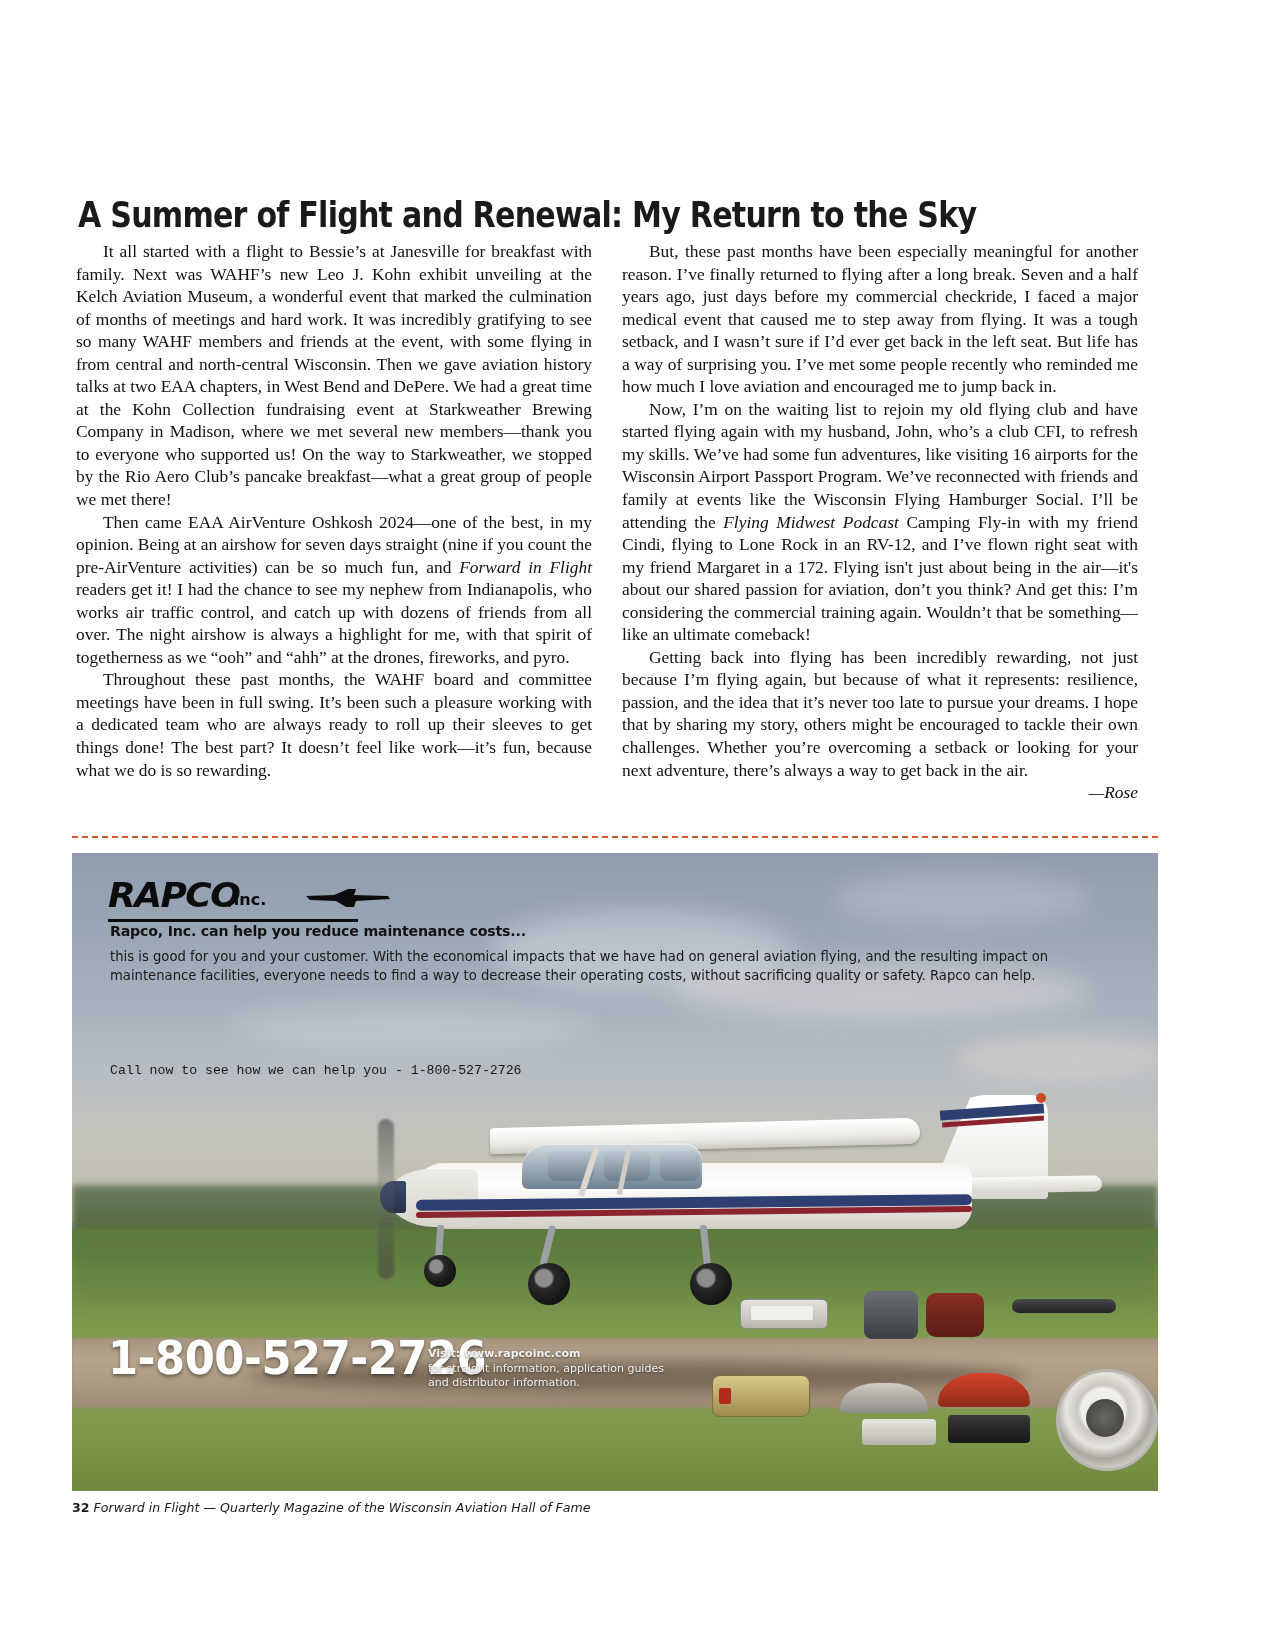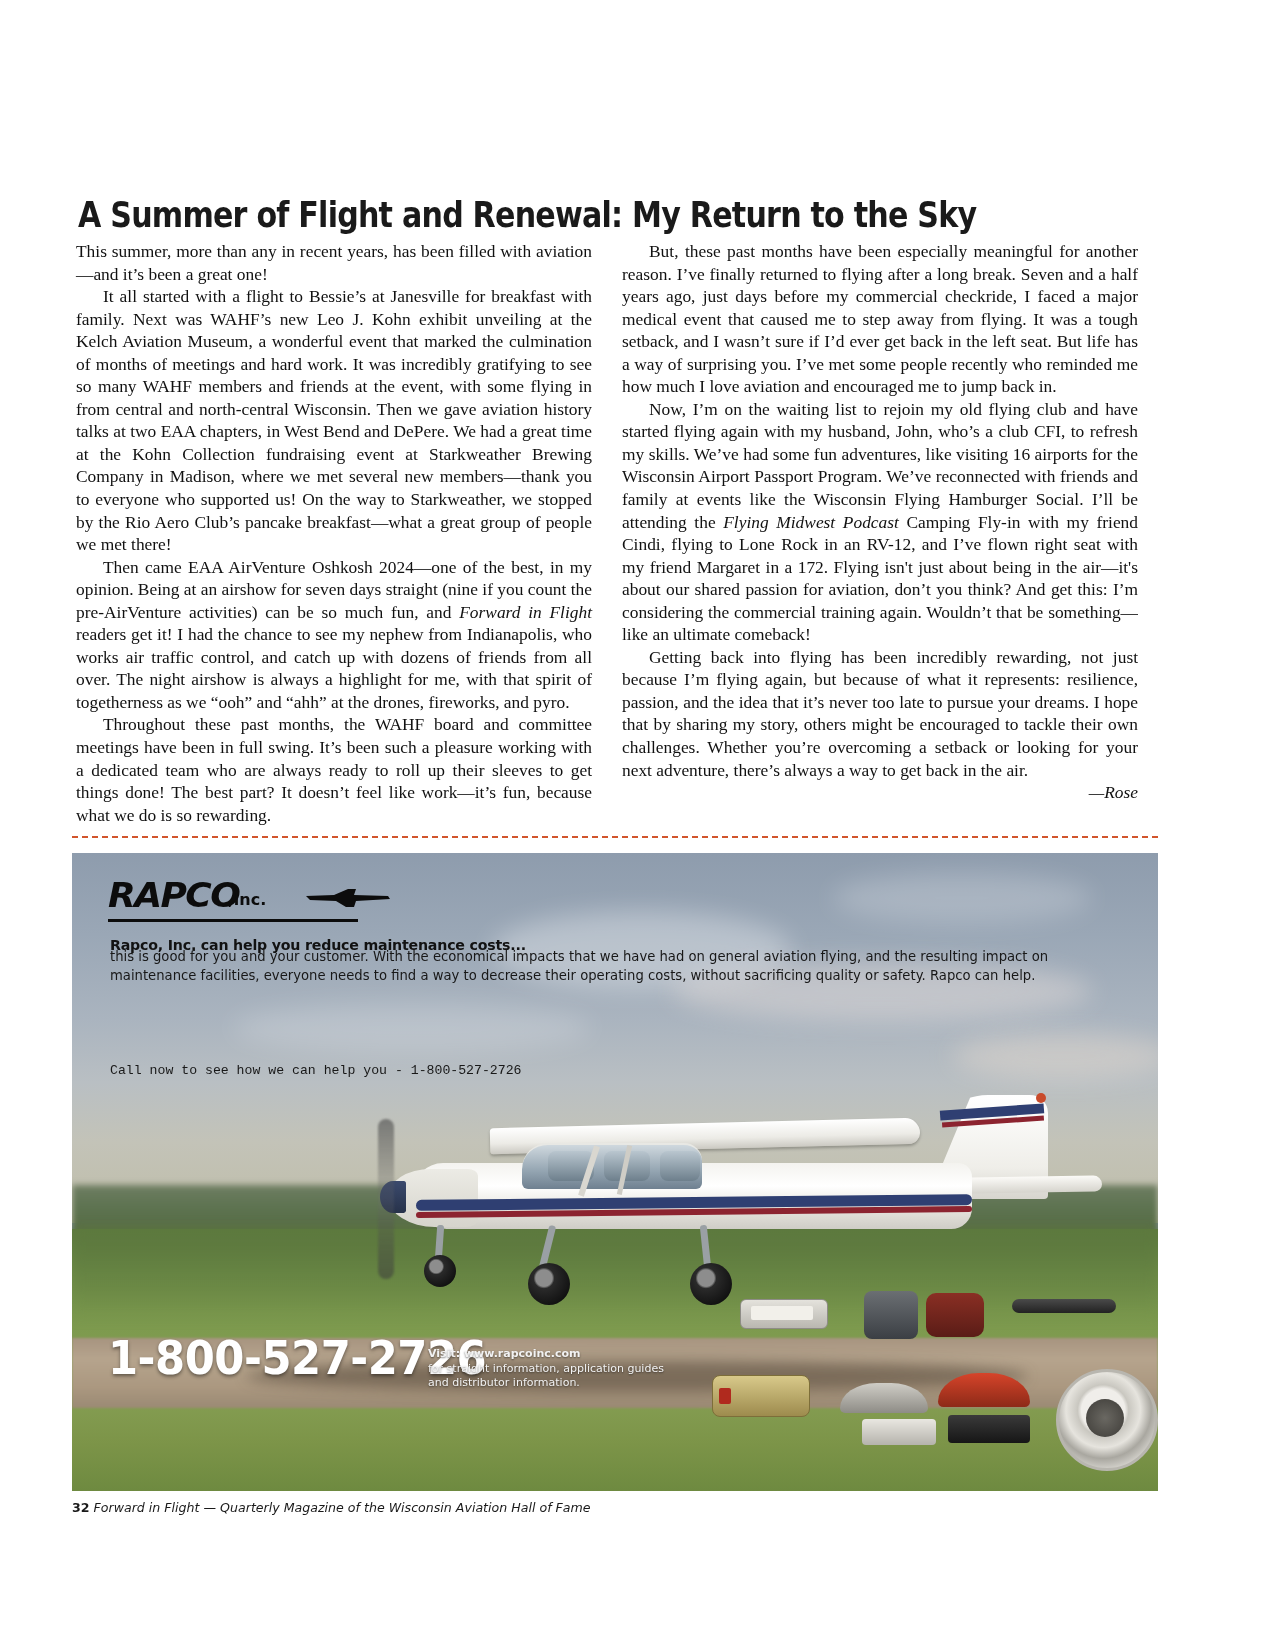--- a/index.html
+++ b/index.html
@@ -321,21 +321,21 @@
     position:relative;left:-4px;top:-2px;
   }
   .ad-logo-rule{
     position:absolute;left:0;top:44px;width:250px;height:3px;background:#0c0c0c;
   }
   .ad-jet{
     position:absolute;left:196px;top:12px;width:88px;height:26px;
   }
 
   .ad-head{
-    position:absolute;left:38px;top:84px;
+    position:absolute;left:38px;top:70px;
     font-family:"DejaVu Sans", sans-serif;
     font-weight:bold;font-size:14.2px;color:#121212;
     letter-spacing:-0.2px;
     white-space:nowrap;
   }
   .ad-body{
     position:absolute;left:38px;top:94px;width:1010px;
     font-family:"DejaVu Sans", sans-serif;
     font-size:13.2px;line-height:19px;color:#181818;
   }
@@ -382,21 +382,20 @@
 <body>
 
 <div class="page">
 
 
   <h1 class="headline">A Summer of Flight and Renewal: My Return to the Sky</h1>
 
   <div class="cols">
 
     <div class="col col-left">
-      <p>This summer, more than any in recent years, has been filled with aviation—and it’s been a great one!</p>
       <p class="ind">It all started with a flight to Bessie’s at Janesville for breakfast with family. Next was WAHF’s new Leo J. Kohn exhibit unveiling at the Kelch Aviation Museum, a wonderful event that marked the culmination of months of meetings and hard work. It was incredibly gratifying to see so many WAHF members and friends at the event, with some flying in from central and north-central Wisconsin. Then we gave aviation history talks at two EAA chapters, in West Bend and DePere. We had a great time at the Kohn Collection fundraising event at Starkweather Brewing Company in Madison, where we met several new members—thank you to everyone who supported us! On the way to Starkweather, we stopped by the Rio Aero Club’s pancake breakfast—what a great group of people we met there!</p>
       <p class="ind"><span>Then came EAA AirVenture Oshkosh 2024—one of the best, in my opinion. Being at an airshow for seven days straight (nine if you count the pre-AirVenture activities) can be so much fun, and </span><em>Forward in Flight</em><span> readers get it! I had the chance to see my nephew from Indianapolis, who works air traffic control, and catch up with dozens of friends from all over. The night airshow is always a highlight for me, with that spirit of togetherness as we “ooh” and “ahh” at the drones, fireworks, and pyro.</span></p>
       <p class="ind">Throughout these past months, the WAHF board and committee meetings have been in full swing. It’s been such a pleasure working with a dedicated team who are always ready to roll up their sleeves to get things done! The best part? It doesn’t feel like work—it’s fun, because what we do is so rewarding.</p>
     </div>
 
     <div class="col col-right">
       <p class="ind">But, these past months have been especially meaningful for another reason. I’ve finally returned to flying after a long break. Seven and a half years ago, just days before my commercial checkride, I faced a major medical event that caused me to step away from flying. It was a tough setback, and I wasn’t sure if I’d ever get back in the left seat. But life has a way of surprising you. I’ve met some people recently who reminded me how much I love aviation and encouraged me to jump back in.</p>
       <p class="ind"><span>Now, I’m on the waiting list to rejoin my old flying club and have started flying again with my husband, John, who’s a club CFI, to refresh my skills. We’ve had some fun adventures, like visiting 16 airports for the Wisconsin Airport Passport Program. We’ve reconnected with friends and family at events like the Wisconsin Flying Hamburger Social. I’ll be attending the </span><em>Flying Midwest Podcast</em><span> Camping Fly-in with my friend Cindi, flying to Lone Rock in an RV-12, and I’ve flown right seat with my friend Margaret in a 172. Flying isn't just about being in the air—it's about our shared passion for aviation, don’t you think? And get this: I’m considering the commercial training again. Wouldn’t that be something—like an ultimate comeback!</span></p>
       <p class="ind">Getting back into flying has been incredibly rewarding, not just because I’m flying again, but because of what it represents: resilience, passion, and the idea that it’s never too late to pursue your dreams. I hope that by sharing my story, others might be encouraged to tackle their own challenges. Whether you’re overcoming a setback or looking for your next adventure, there’s always a way to get back in the air.</p>
       <p class="signoff">—Rose</p>

